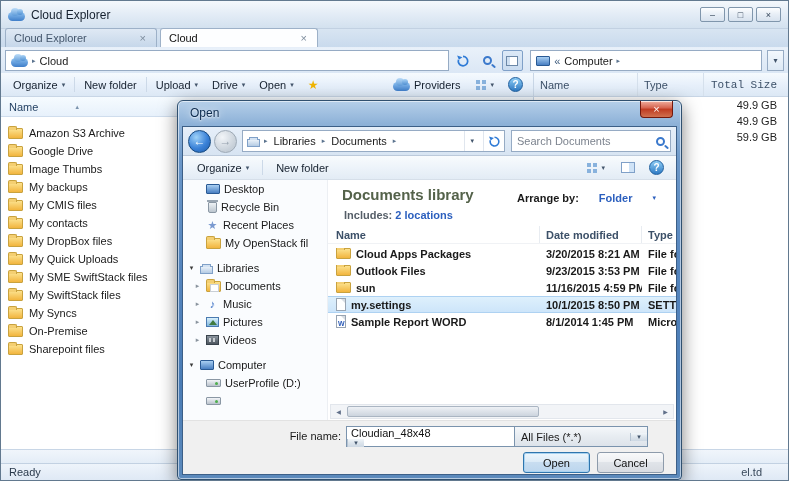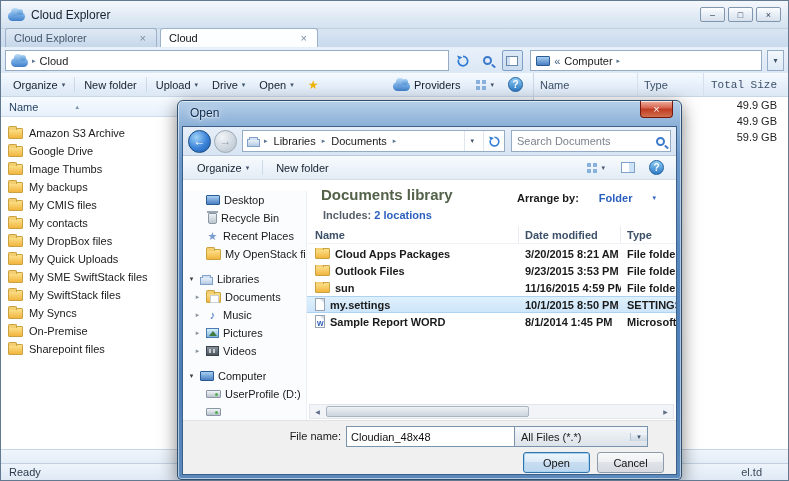--- a/index.html
+++ b/index.html
@@ -138,22 +138,22 @@
   .dlg-search { width:160px; height:22px; background:#fff; border:1px solid #96abc4;
     display:flex; align-items:center; padding:0 5px; margin-left:3px; }
   .dlg-search input { border:none; outline:none; flex:1; font:inherit; background:transparent; min-width:0; }
   .dlg-search input::placeholder { color:#7c838e; opacity:1; }
   .dlg-toolbar { height:24px; flex:none; background:linear-gradient(#f8fbfd,#ebf2f9 60%,#e3ecf5);
     border-bottom:1px solid #d6dfe9; display:flex; align-items:center; padding:0 7px; gap:4px; color:#15202e; }
   .pane-ico { width:14px; height:11px; border:1px solid #7fa0c8;
     background:linear-gradient(90deg,#fff 60%,#cfe3f7 60%); }
   
   .dlg-body { height:240px; flex:none; display:flex; background:#fff; }
-  .dlg-tree { width:124px; flex:none; background:#fafcfe; border-right:1px solid #eceff3;
-    padding-top:0; overflow:hidden;margin-top:11px; }
+  .dlg-tree { width:145px; flex:none; background:#fafcfe; border-right:1px solid #eceff3;
+    padding-top:0; overflow:hidden; }
   .tree-row { height:18px; display:flex; align-items:center; gap:4px; padding-left:10px; }
   .tree-row.section { margin-top:7px; padding-left:4px; }
   .exp { width:9px; font-size:7px; color:#8a949e; flex:none; text-align:center; }
   .section .exp { color:#3a3a3a; }
   .tlabel { white-space:nowrap; overflow:hidden; }
   .tico { flex:none; display:inline-block; }
   .ico-dl { width:12px; height:12px; border-radius:50%;
     background:linear-gradient(#a5d4f6,#2f6fc0); border:1px solid #2a5a94; color:#fff;
     display:flex; align-items:center; justify-content:center; }
   .ico-dl::after { content:"↓"; font-size:8px; }
@@ -213,21 +213,21 @@
     background:#f2f4f7; border:1px solid #e2e6ec; }
   .scroll-btn { width:15px; display:flex; align-items:center; justify-content:center;
     font-size:6px; color:#61708a; }
   .hthumb { width:56%; margin:1px; background:linear-gradient(#eef1f5,#ccd4de);
     border:1px solid #aab5c2; border-radius:2px; }
   .htrack { flex:1; }
   
   .dlg-bottom { flex:1; position:relative; background:#f0f0f0; border-top:1px solid #e2e2e2; }
   .fn-label { position:absolute; left:55px; top:9px; width:103px; text-align:right; }
   .fn-combo { position:absolute; left:163px; top:5px; width:192px; height:21px; background:#fff;
-    border:1px solid #7a93ad; display:flex; }
+    border:1px solid #7a93ad; display:flex;flex-direction:column; }
   .fn-combo input { flex:1; border:none; outline:none; font:inherit; padding:0 4px; color:#111;
     background:transparent; min-width:0; }
   .combo-btn { width:17px; border-left:1px solid #b5c3d2;
     background:linear-gradient(#f2f6fa,#dce4ec 50%,#cdd8e3);
     display:flex; align-items:center; justify-content:center; font-size:7px; color:#41546b; }
   .ft-combo { position:absolute; left:331px; top:5px; width:134px; height:21px;
     border:1px solid #7a93ad; background:linear-gradient(#f4f7fa,#e7ecf1 50%,#dde3ea);
     display:flex; align-items:center; }
   .ft-combo .val { flex:1; padding:0 6px; }
   .btn { position:absolute; top:31px; height:21px; width:67px; border-radius:3px;

